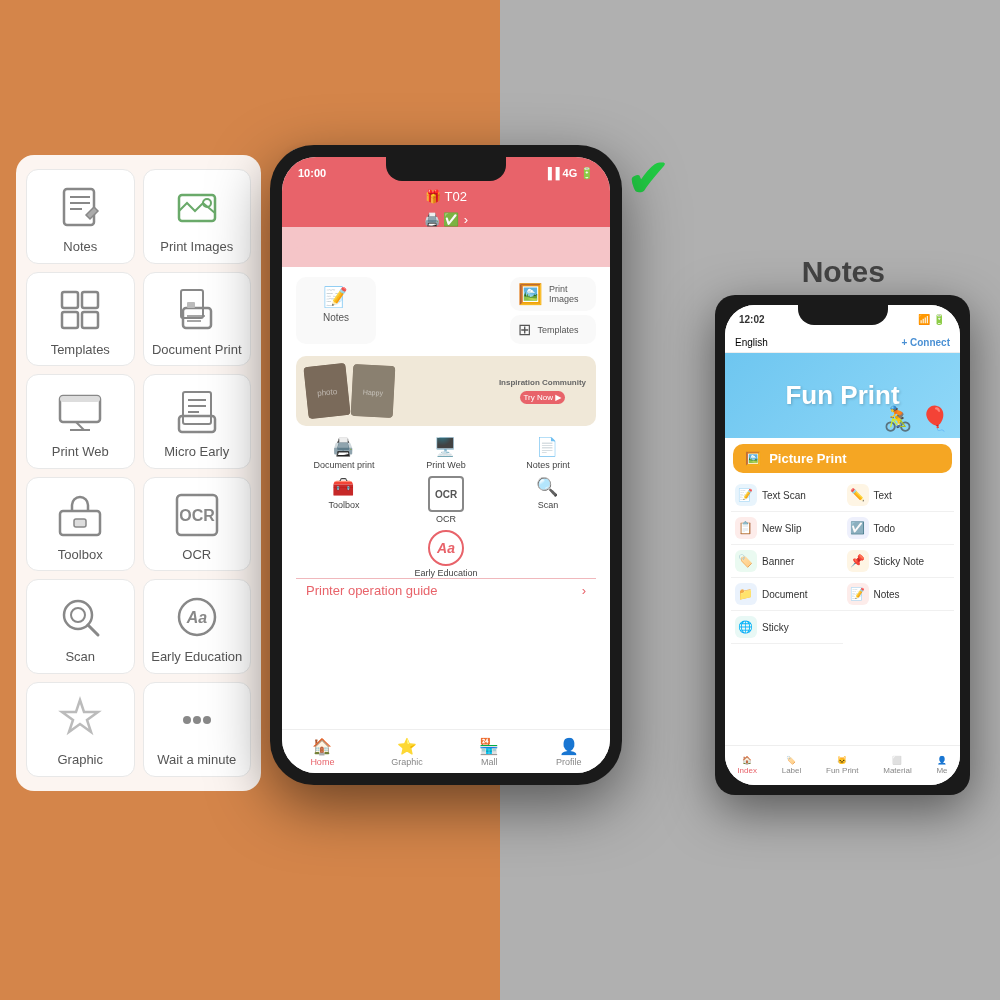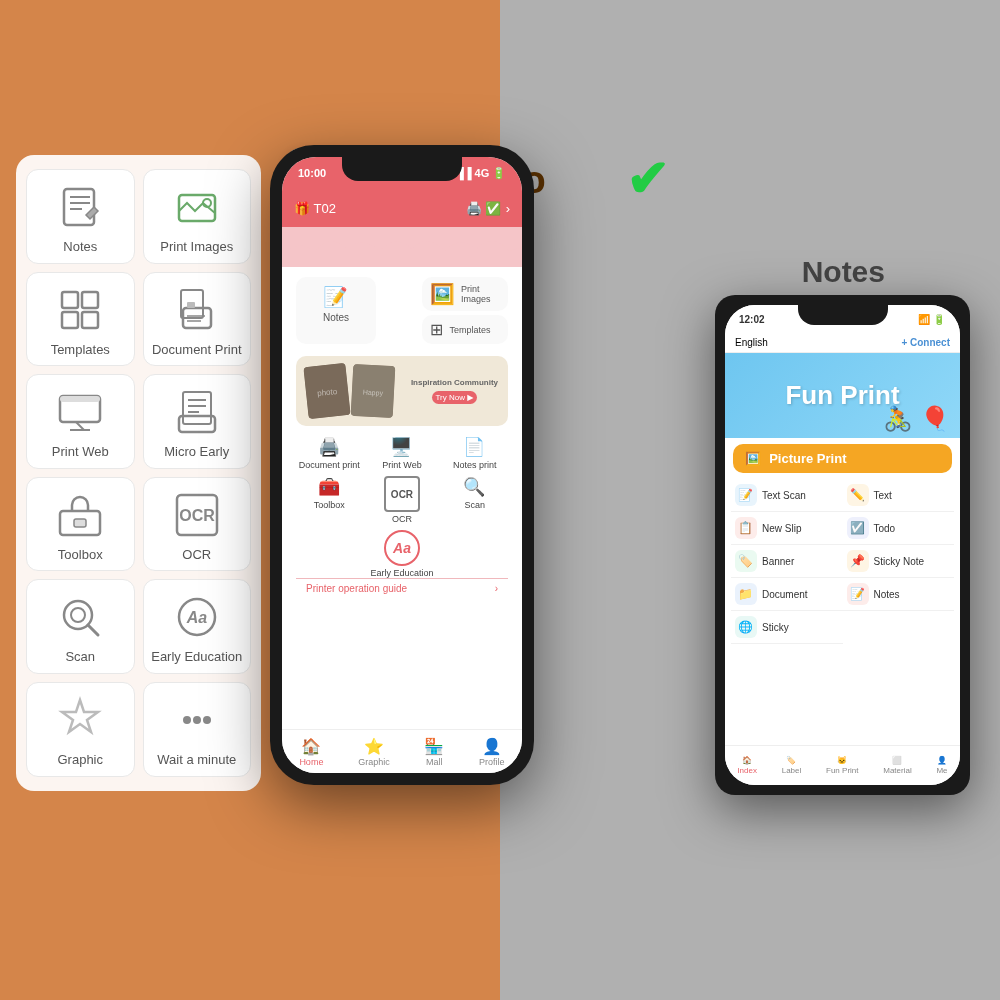--- a/index.html
+++ b/index.html
@@ -112,21 +112,21 @@
     .icon-svg {
       width: 48px;
       height: 48px;
     }
 
     
     .phone-left {
       position: absolute;
       left: 270px;
       top: 145px;
-      width: 264px;
+      width: 352px;
       height: 640px;
     }
 
     .phone-frame {
       width: 100%;
       height: 100%;
       background: #1a1a1a;
       border-radius: 44px;
       padding: 12px;
       position: relative;
@@ -168,20 +168,21 @@
 
     .phone-header-bar {
       background: #e8636a;
       height: 38px;
       display: flex;
       align-items: center;
       justify-content: space-between;
       padding: 0 12px;
       color: #fff;
       font-size: 13px;
+      flex-direction: column;
     }
 
     .phone-cloud-bg {
       background: #f5c5c8;
       height: 40px;
       position: relative;
     }
 
     .phone-content {
       padding: 10px 14px;
@@ -286,21 +287,21 @@
     }
 
     .phone-nav-item .nav-icon {
       font-size: 16px;
     }
 
     .phone-guide-bar {
       background: #fff;
       border-top: 1px solid #f0b8bc;
       padding: 4px 10px;
-      font-size: 10px;
+      font-size: 13px;
       color: #e8636a;
       display: flex;
       justify-content: space-between;
       align-items: center;
     }
 
     
     .phomemo-label {
       position: absolute;
       left: 285px;

